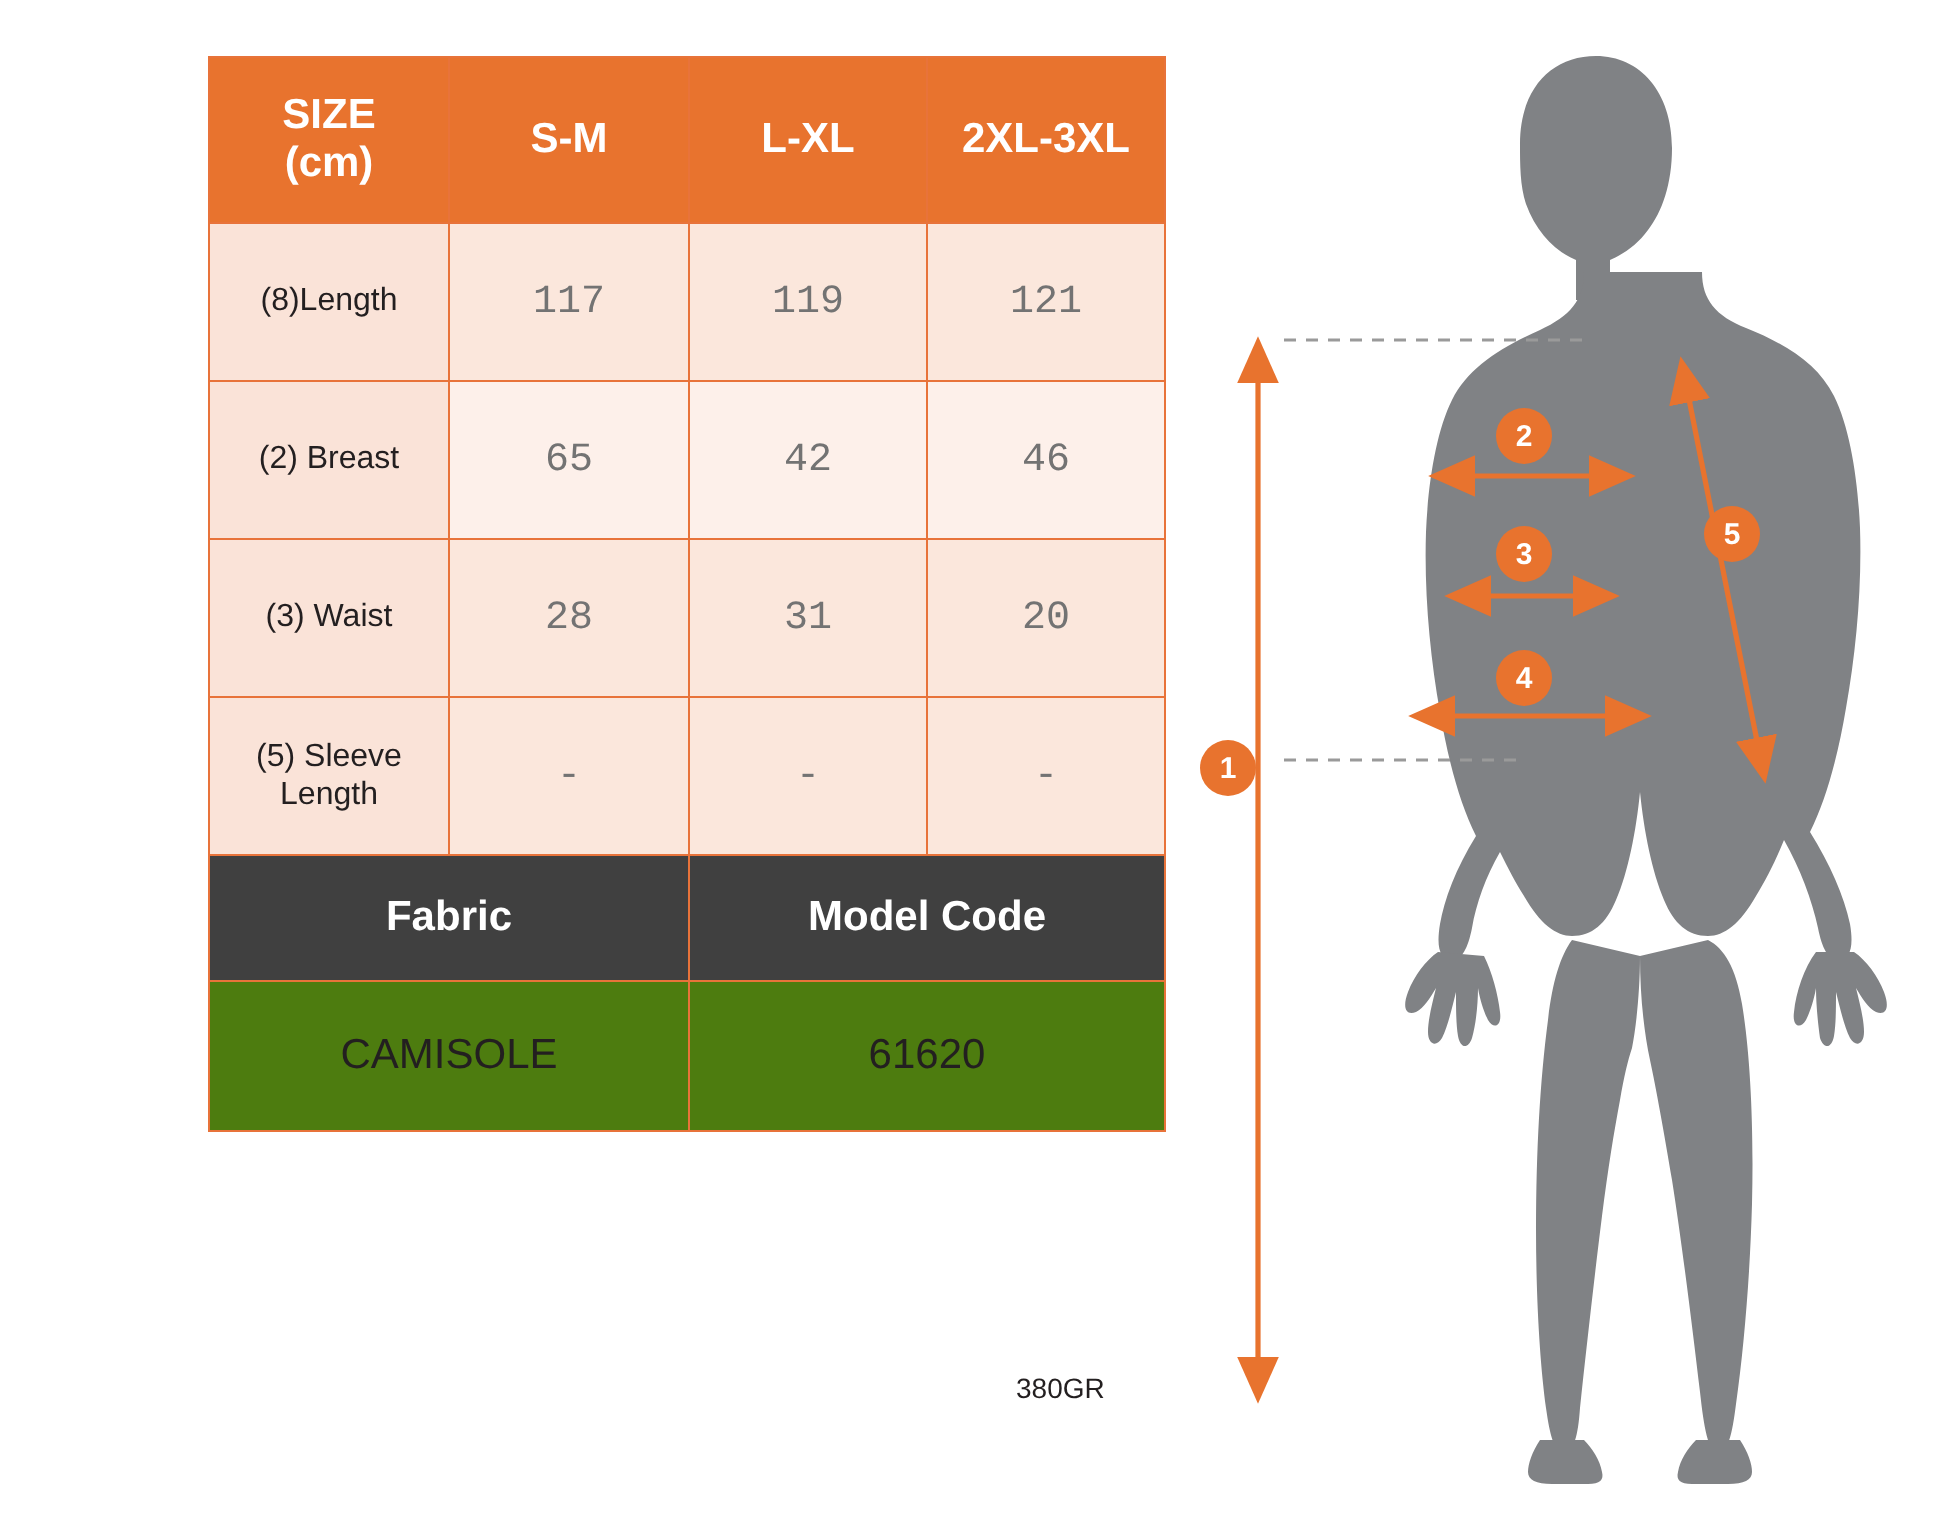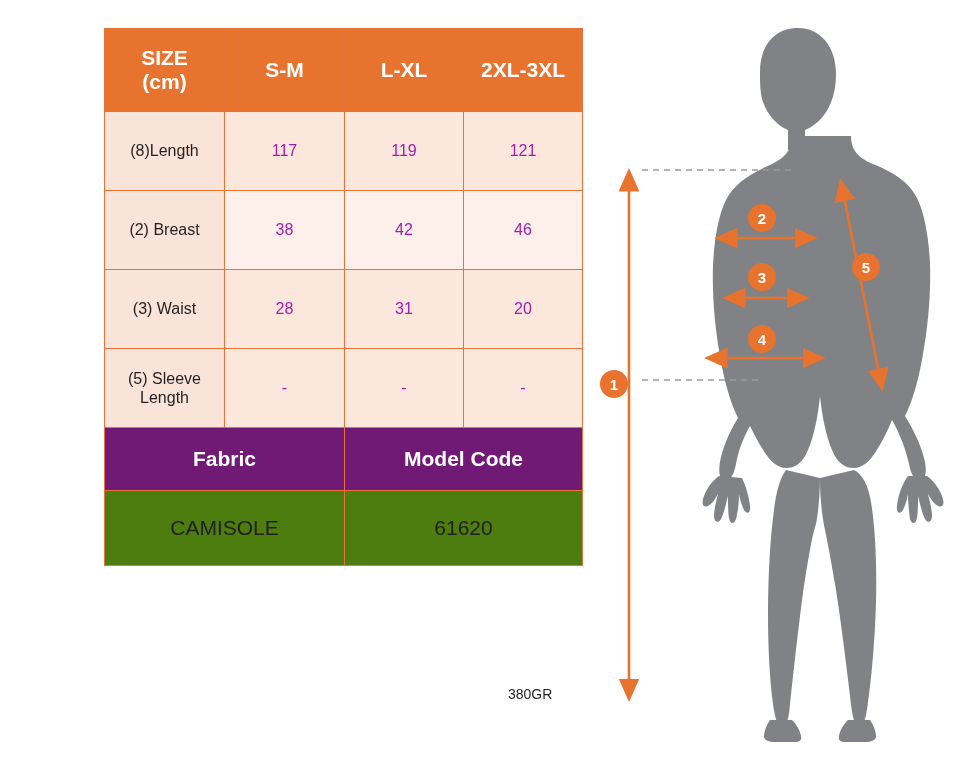--- a/index.html
+++ b/index.html
@@ -42,33 +42,34 @@
   .row-label {
     background: #fae3d8;
     font-size: 16px;
     height: 78px;
     padding: 0 6px;
     color: #231f20;
     font-weight: normal;
   }
   .val-cell {
     background: #fdf0ea;
-    font-size: 16px;
-    color: #a21caf;
+    font-size: 20px;
+    color: #737373;
+    font-family: Liberation Mono, monospace;
   }
   .val-cell.alt {
     background: #fbe7dc;
   }
   .sleeve-label {
     font-size: 16px;
     line-height: 1.2;
     margin-left: 48px;
   }
   .fabric-hdr {
-    background: #701a75;
+    background: #404040;
     color: #ffffff;
     font-size: 21px;
     font-weight: bold;
     height: 62px;
   }
   .fabric-val {
     background: #4d7c0f;
     font-size: 21px;
     height: 74px;
     color: #231f20;
@@ -139,21 +140,21 @@
 
     <tr>
       <td class="row-label">(8)Length</td>
       <td class="val-cell alt">117</td>
       <td class="val-cell alt">119</td>
       <td class="val-cell alt">121</td>
     </tr>
 
     <tr>
       <td class="row-label">(2) Breast</td>
-      <td class="val-cell">38</td>
+      <td class="val-cell">65</td>
       <td class="val-cell">42</td>
       <td class="val-cell">46</td>
     </tr>
 
     <tr>
       <td class="row-label">(3) Waist</td>
       <td class="val-cell alt">28</td>
       <td class="val-cell alt">31</td>
       <td class="val-cell alt">20</td>
     </tr>

